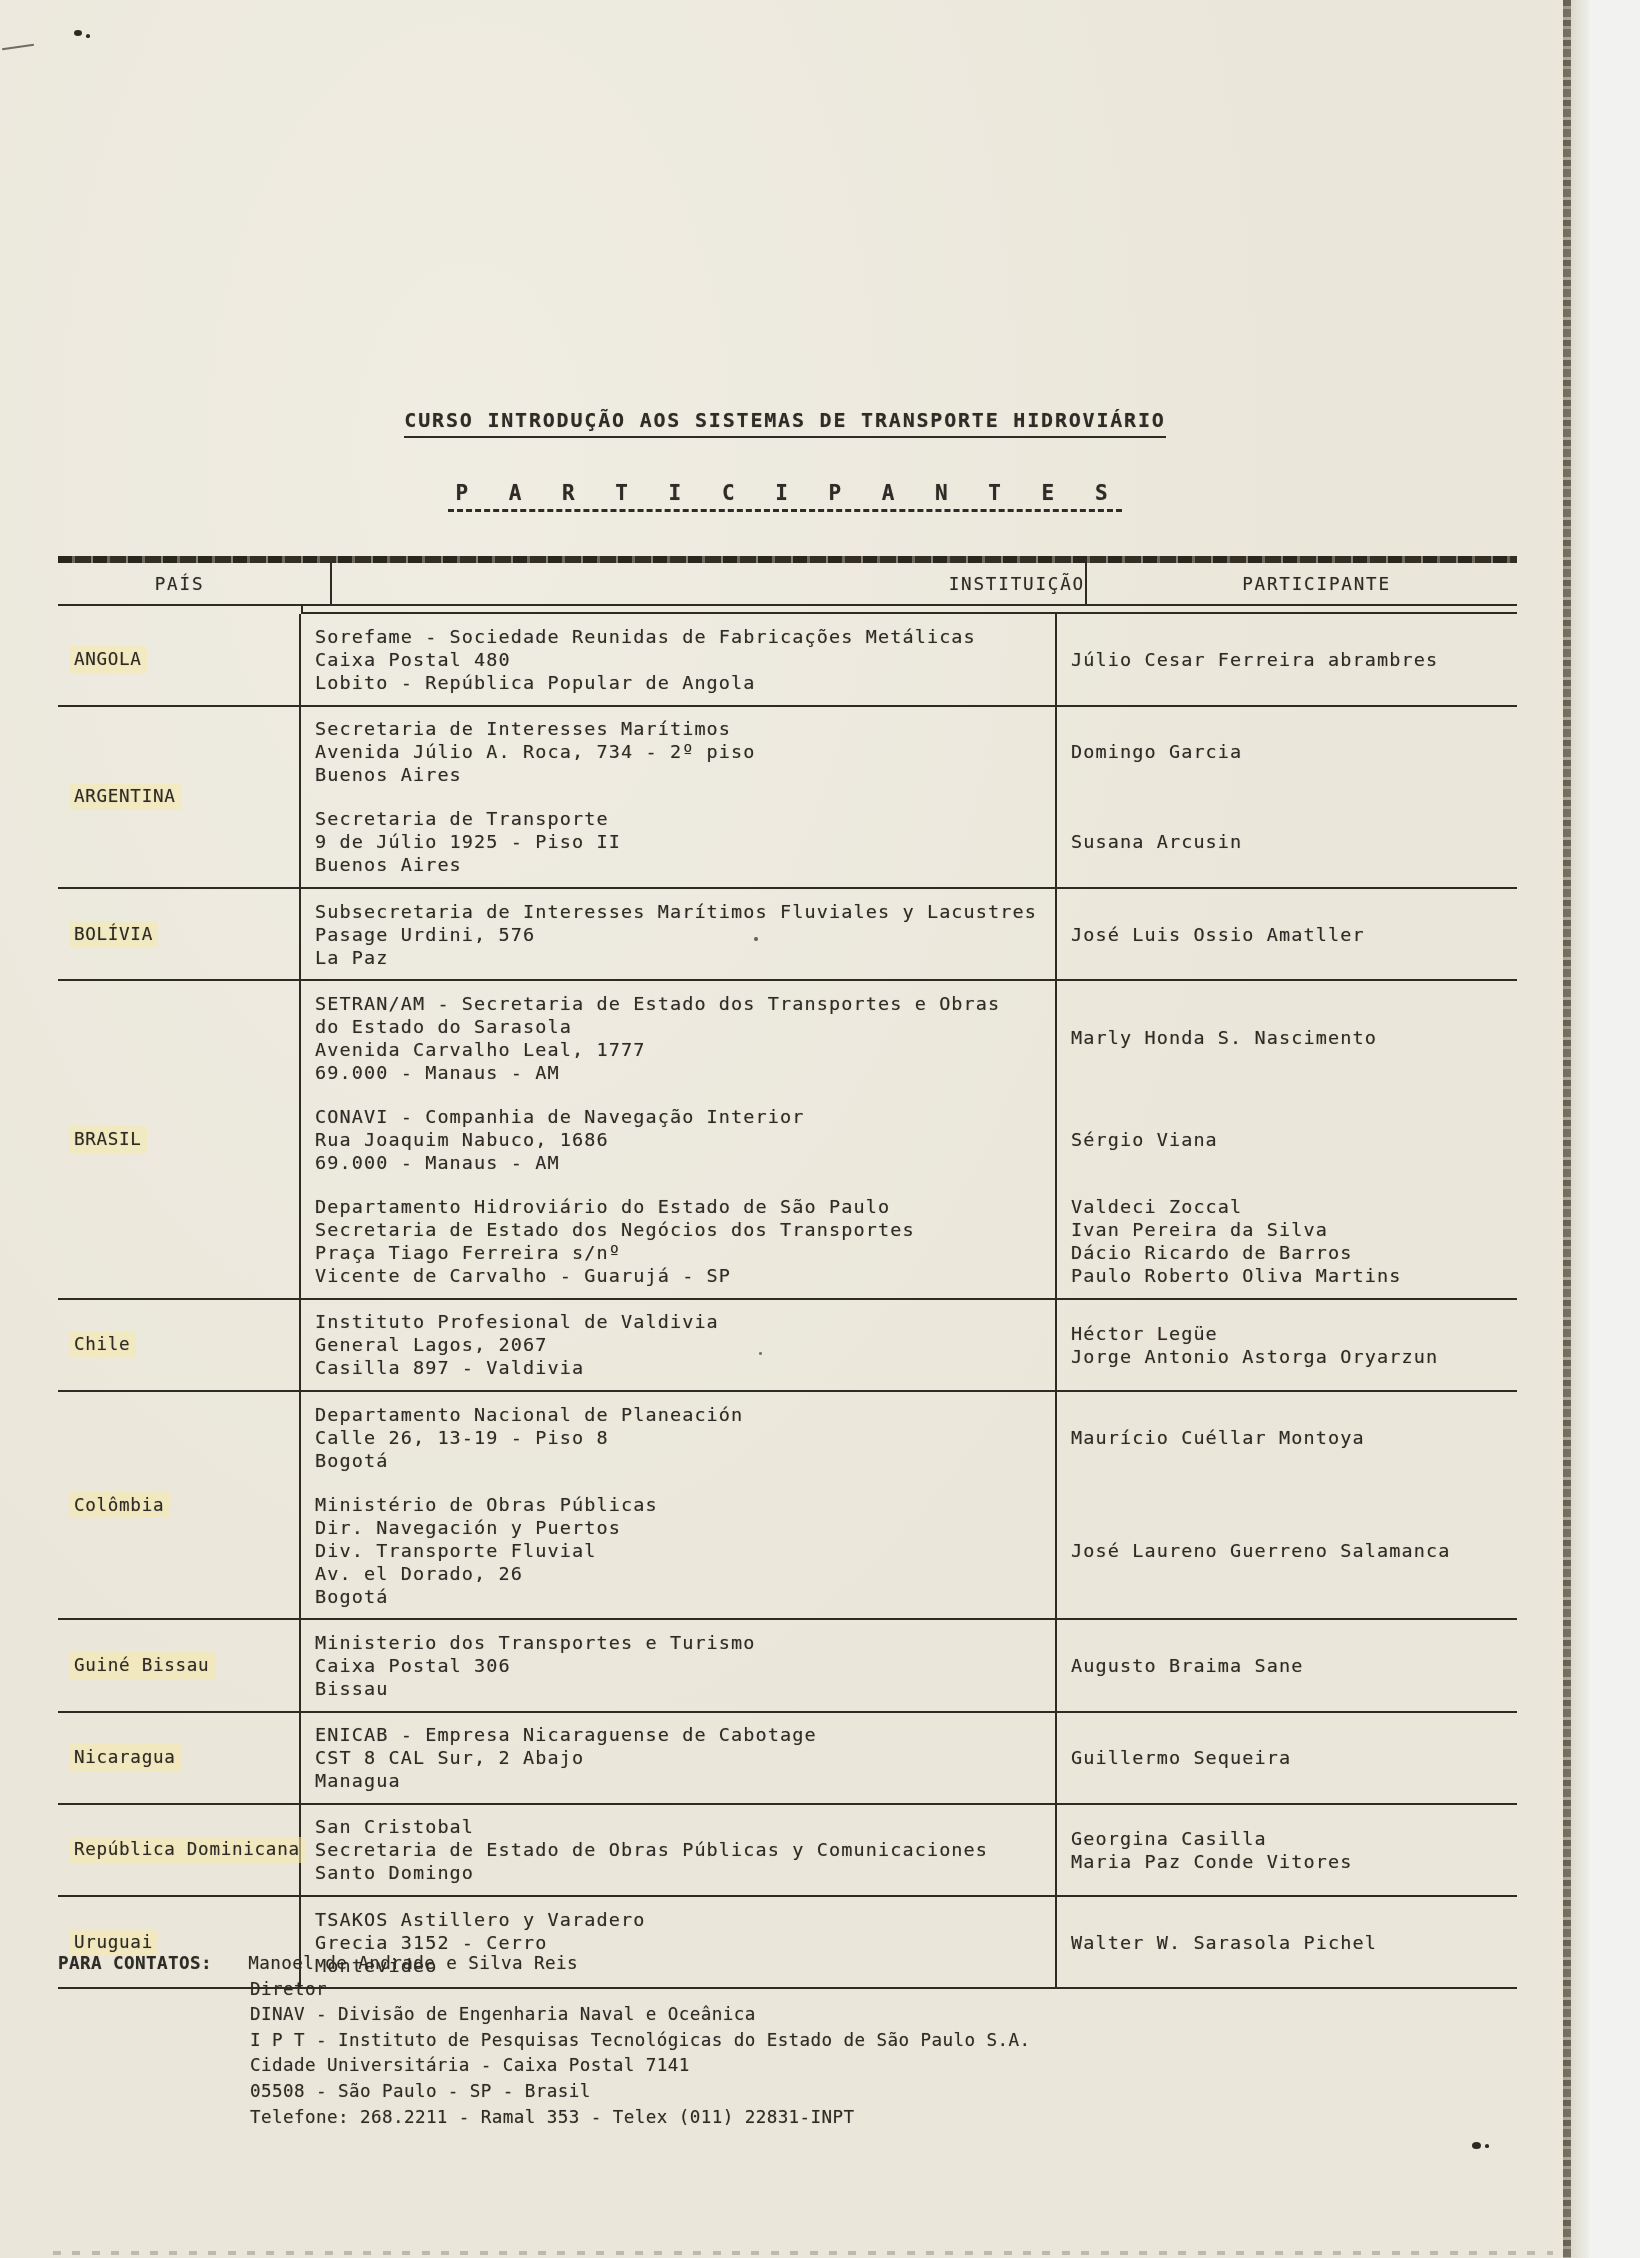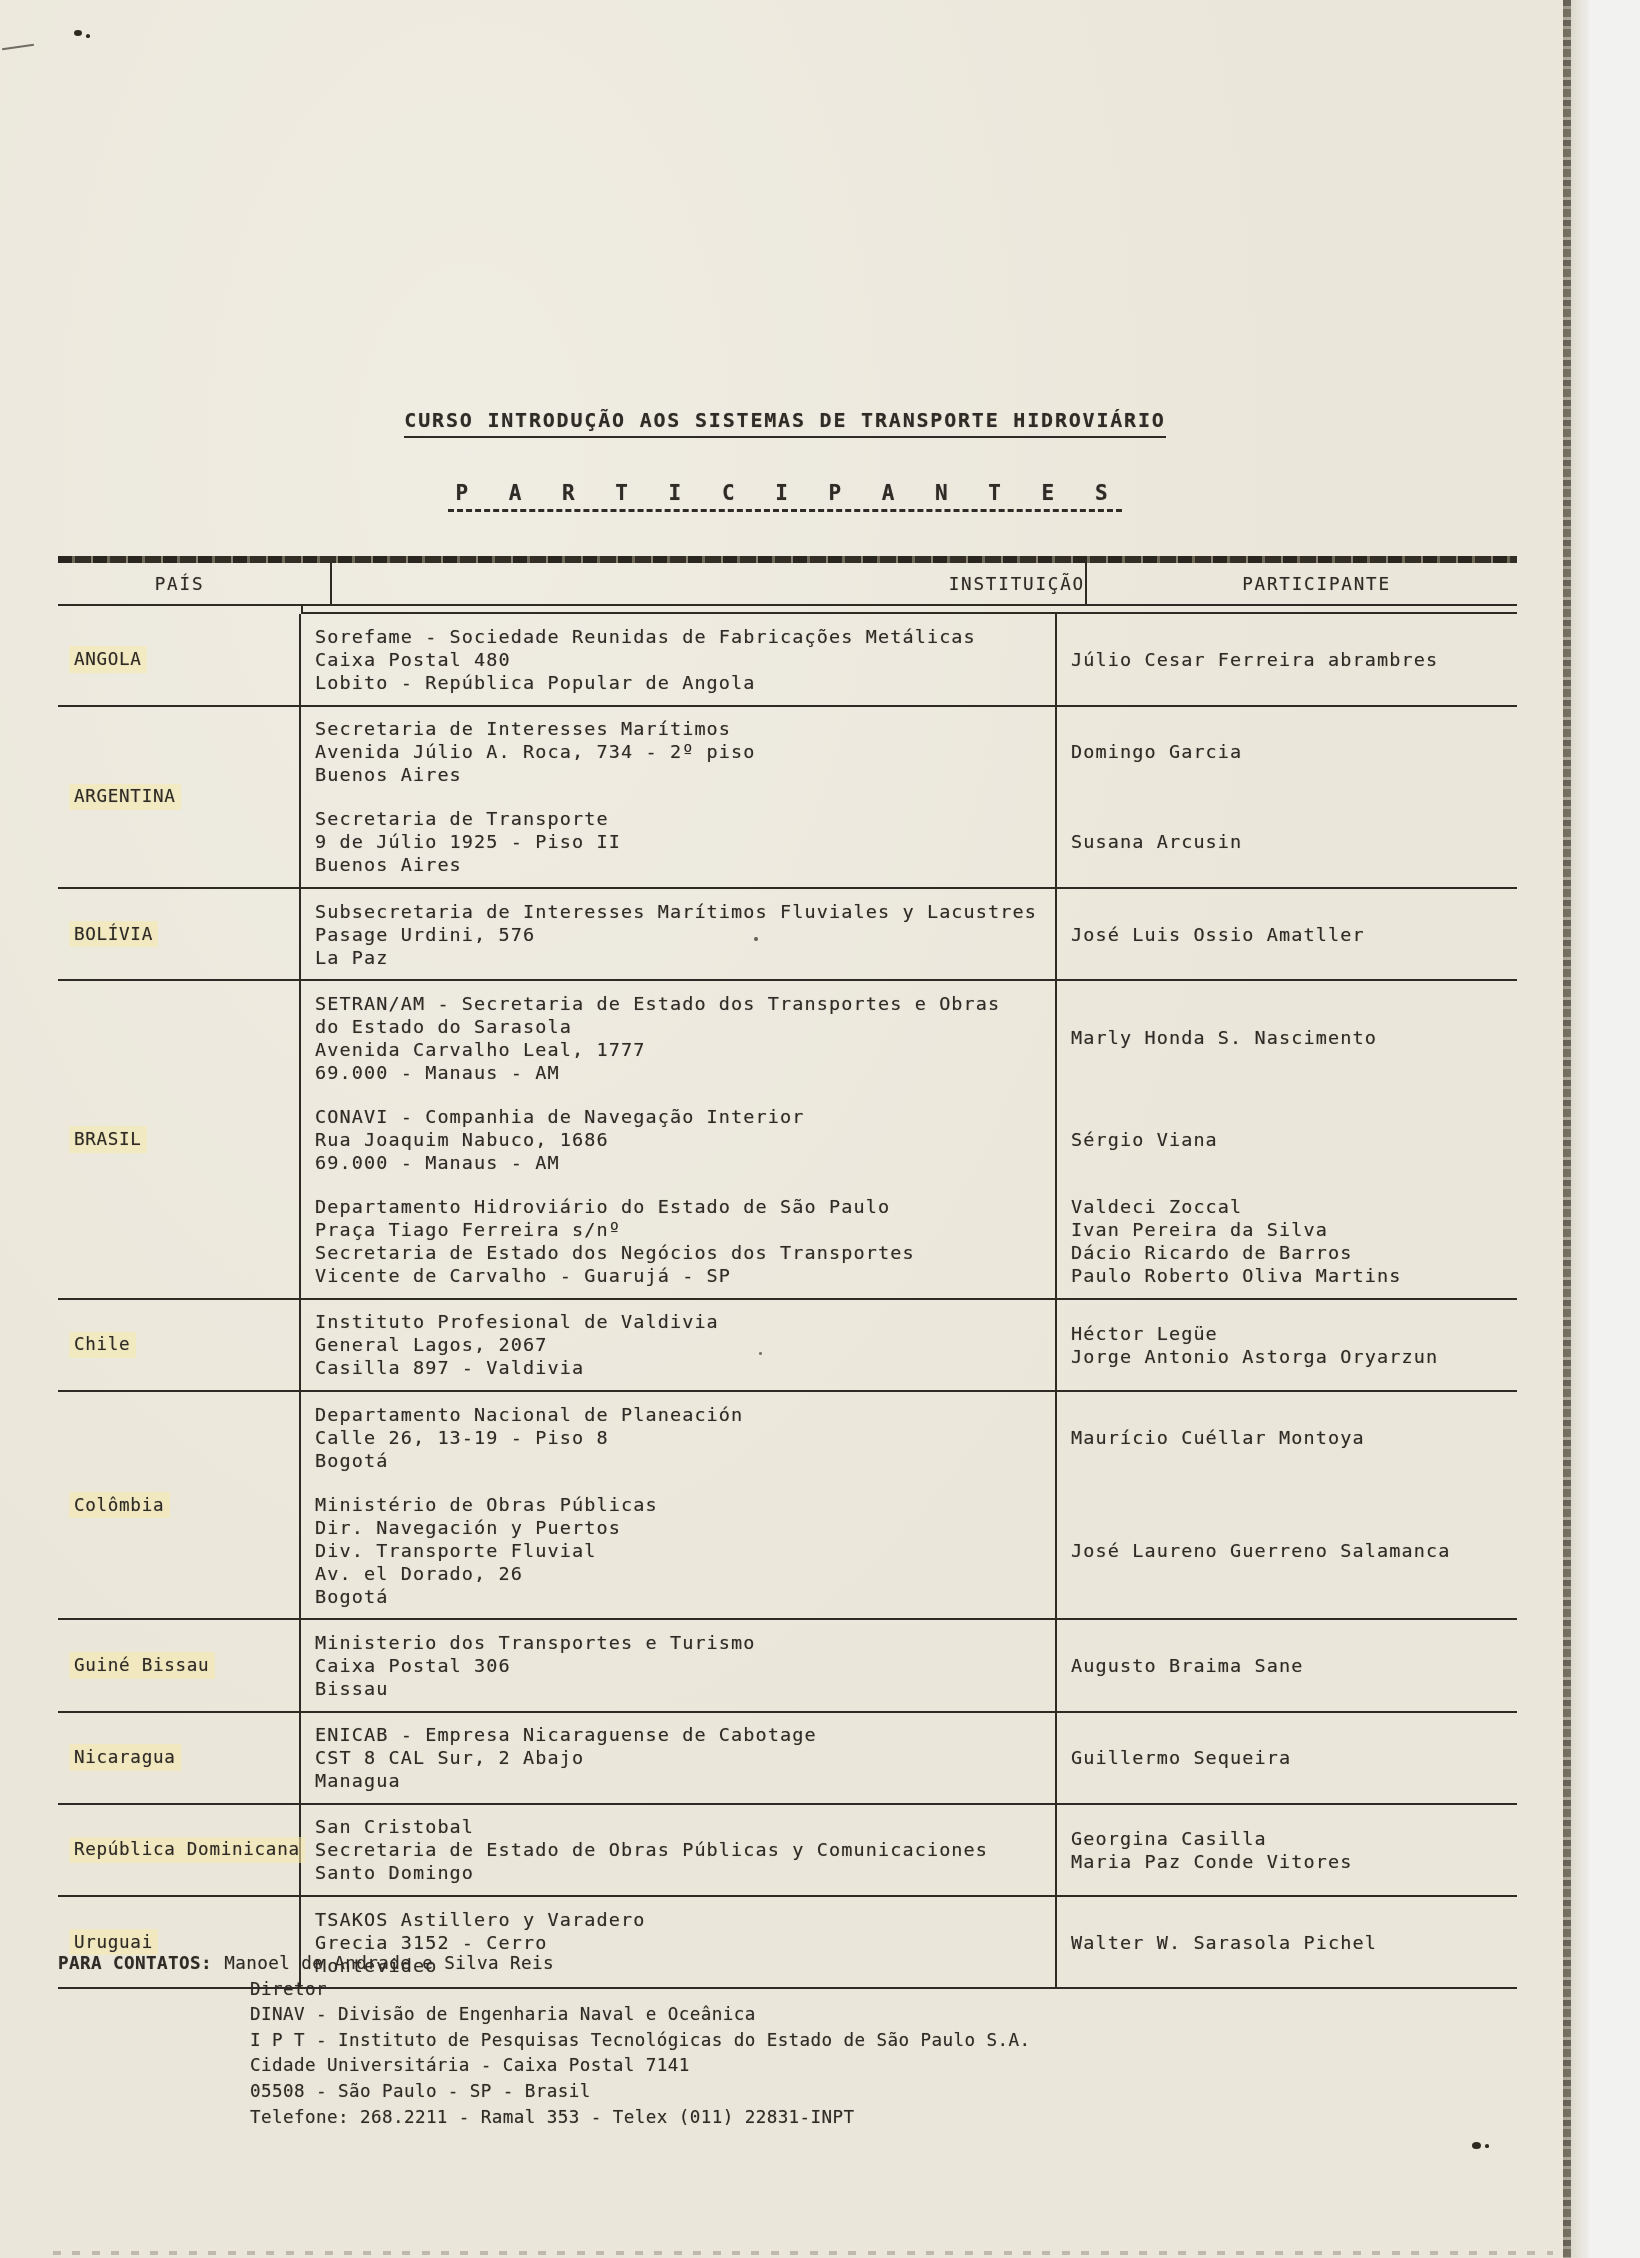--- a/index.html
+++ b/index.html
@@ -97,21 +97,21 @@
     display:flex;flex-direction:column;justify-content:center;
   }
   .tline{white-space:nowrap;}
 
   
   .contacts{
     position:absolute;left:58px;top:1951px;width:1447px;
     font-size:17.6px;line-height:25.6px;letter-spacing:0.4px;
     text-shadow:0 0 0.9px rgba(47,43,38,.4);
   }
-  .contacts .first{display:flex;}
+  .contacts .first{display:flex;gap:24px;}
   .contact-label{font-weight:bold;white-space:nowrap;}
   .contact-first-line{margin-left:12.4px;white-space:nowrap;}
   .contact-lines{margin-left:192px;}
   .contact-lines .cline{white-space:nowrap;}
 </style>
 </head>
 <body>
 
 <div class="paper"></div>
 
@@ -225,22 +225,22 @@
               <div class="tline">Rua Joaquim Nabuco, 1686</div>
               <div class="tline">69.000 - Manaus - AM</div>
             </div>
             <div class="part-cell">
               <div class="tline">Sérgio Viana</div>
             </div>
           </div>
           <div class="subrow">
             <div class="inst-cell">
               <div class="tline">Departamento Hidroviário do Estado de São Paulo</div>
+              <div class="tline">Secretaria de Estado dos Negócios dos Transportes</div>
               <div class="tline">Praça Tiago Ferreira s/nº</div>
-              <div class="tline">Secretaria de Estado dos Negócios dos Transportes</div>
               <div class="tline">Vicente de Carvalho - Guarujá - SP</div>
             </div>
             <div class="part-cell">
               <div class="tline">Valdeci Zoccal</div>
               <div class="tline">Ivan Pereira da Silva</div>
               <div class="tline">Dácio Ricardo de Barros</div>
               <div class="tline">Paulo Roberto Oliva Martins</div>
             </div>
           </div>
         </div>

